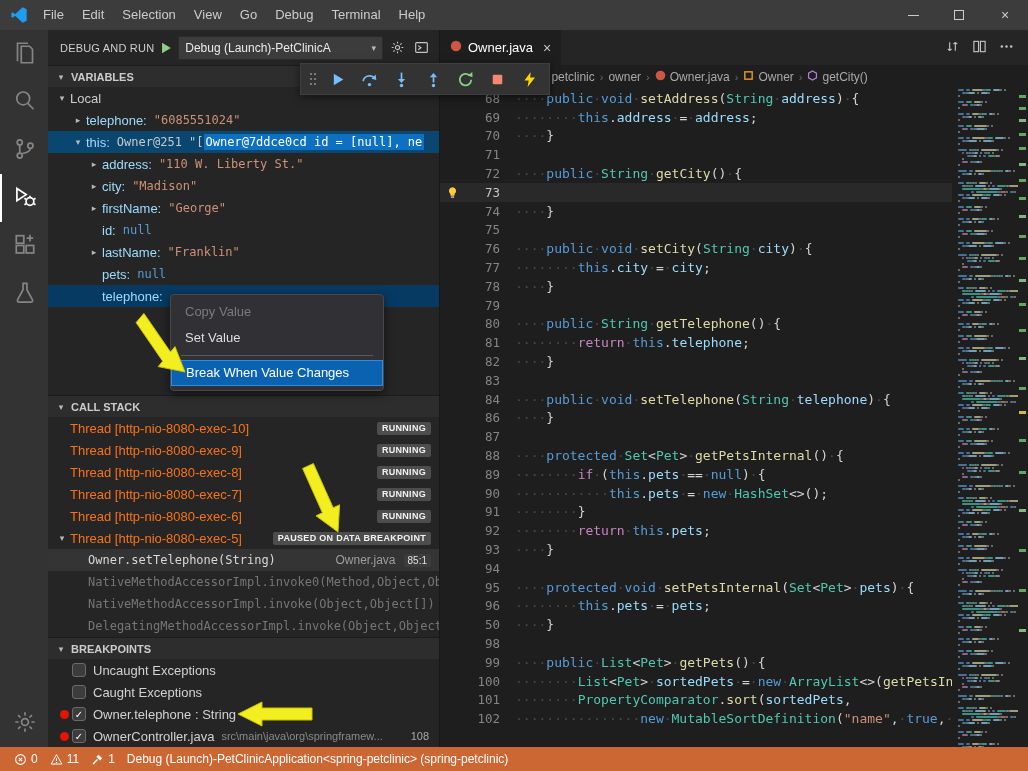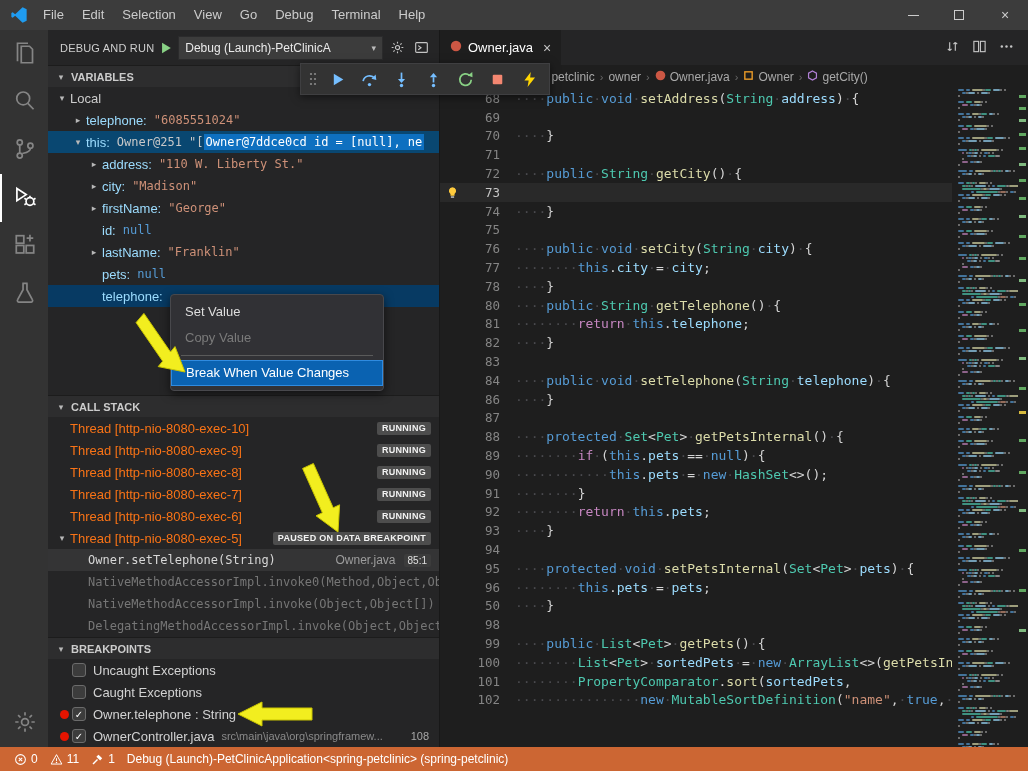--- a/index.html
+++ b/index.html
@@ -418,20 +418,21 @@
     <div class="code-area">
       <div class="lines" id="lines">
           <div class="cl">
             <span class="glyph"></span>
             <span class="num">68</span>
             <span class="txt"><span class="tok-w">····</span><span class="tok-k">public</span><span class="tok-w">·</span><span class="tok-k">void</span><span class="tok-w">·</span><span class="tok-f">setAddress</span><span class="tok-p">(</span><span class="tok-t">String</span><span class="tok-w">·</span><span class="tok-v">address</span><span class="tok-p">)</span><span class="tok-w">·</span><span class="tok-p">{</span></span>
           </div>
           <div class="cl">
             <span class="glyph"></span>
             <span class="num">69</span>
+            <span class="txt"><span class="tok-w">········</span><span class="tok-k">this</span><span class="tok-p">.</span><span class="tok-v">address</span><span class="tok-w">·</span><span class="tok-p">=</span><span class="tok-w">·</span><span class="tok-v">address</span><span class="tok-p">;</span></span>
           </div>
           <div class="cl">
             <span class="glyph"></span>
             <span class="num">70</span>
             <span class="txt"><span class="tok-w">····</span><span class="tok-p">}</span></span>
           </div>
           <div class="cl">
             <span class="glyph"></span>
             <span class="num">71</span>
             <span class="txt"></span>
@@ -467,20 +468,25 @@
           </div>
           <div class="cl">
             <span class="glyph"></span>
             <span class="num">77</span>
             <span class="txt"><span class="tok-w">········</span><span class="tok-k">this</span><span class="tok-p">.</span><span class="tok-v">city</span><span class="tok-w">·</span><span class="tok-p">=</span><span class="tok-w">·</span><span class="tok-v">city</span><span class="tok-p">;</span></span>
           </div>
           <div class="cl">
             <span class="glyph"></span>
             <span class="num">78</span>
             <span class="txt"><span class="tok-w">····</span><span class="tok-p">}</span></span>
+          </div>
+          <div class="cl">
+            <span class="glyph"></span>
+            <span class="num">79</span>
+            <span class="txt"></span>
           </div>
           <div class="cl">
             <span class="glyph"></span>
             <span class="num">80</span>
             <span class="txt"><span class="tok-w">····</span><span class="tok-k">public</span><span class="tok-w">·</span><span class="tok-t">String</span><span class="tok-w">·</span><span class="tok-f">getTelephone</span><span class="tok-p">()</span><span class="tok-w">·</span><span class="tok-p">{</span></span>
           </div>
           <div class="cl">
             <span class="glyph"></span>
             <span class="num">81</span>
             <span class="txt"><span class="tok-w">········</span><span class="tok-c">return</span><span class="tok-w">·</span><span class="tok-k">this</span><span class="tok-p">.</span><span class="tok-v">telephone</span><span class="tok-p">;</span></span>
@@ -2528,22 +2534,22 @@
       </svg>
     </span>
     <span class="dtb-btn">
       <svg width="17" height="17" viewBox="0 0 16 16">
         <polygon points="9.2,1 3.2,9 7.2,9 6.2,15 13.2,6.2 8.6,6.2" fill="#ffd602"></polygon>
       </svg>
     </span>
   </div>
 
 <div class="ctx" id="context-menu">
+    <div class="ctx-item disabled">Copy Value</div>
     <div class="ctx-item">Set Value</div>
-    <div class="ctx-item disabled">Copy Value</div>
     <div class="ctx-sep"></div>
     <div class="ctx-item active">Break When Value Changes</div>
   </div>
 
 <svg class="annotations" width="1028" height="771" viewBox="0 0 1028 771">
   <polygon points="185,372 175,346.6 170.5,352 143.9,313.4 136.1,322.6 162.7,361.2 158.2,366.6" stroke="#c9c400" stroke-width="1" fill="#f2ee1f"></polygon>
   <polygon points="338,532 339.6,504.8 333.2,507.8 313.4,463.5 302.6,468.5 322.4,512.8 316,515.8" stroke="#c9c400" stroke-width="1" fill="#f2ee1f"></polygon>
   <polygon points="238,714 262,702 262,708 312,708 312,720 262,720 262,726" stroke="#c9c400" stroke-width="1" fill="#f2ee1f"></polygon>
 </svg>
 

